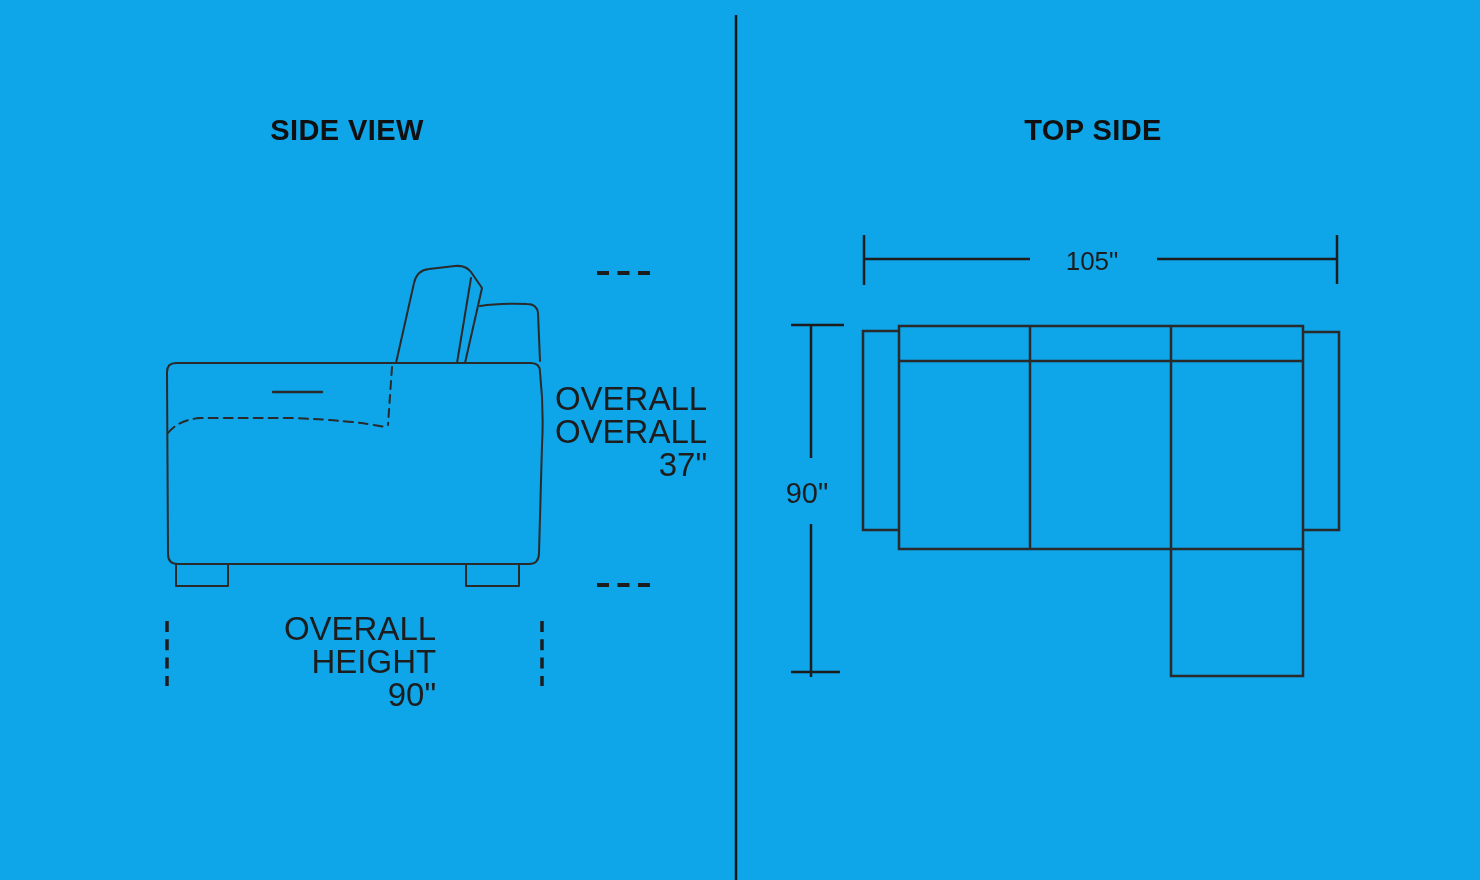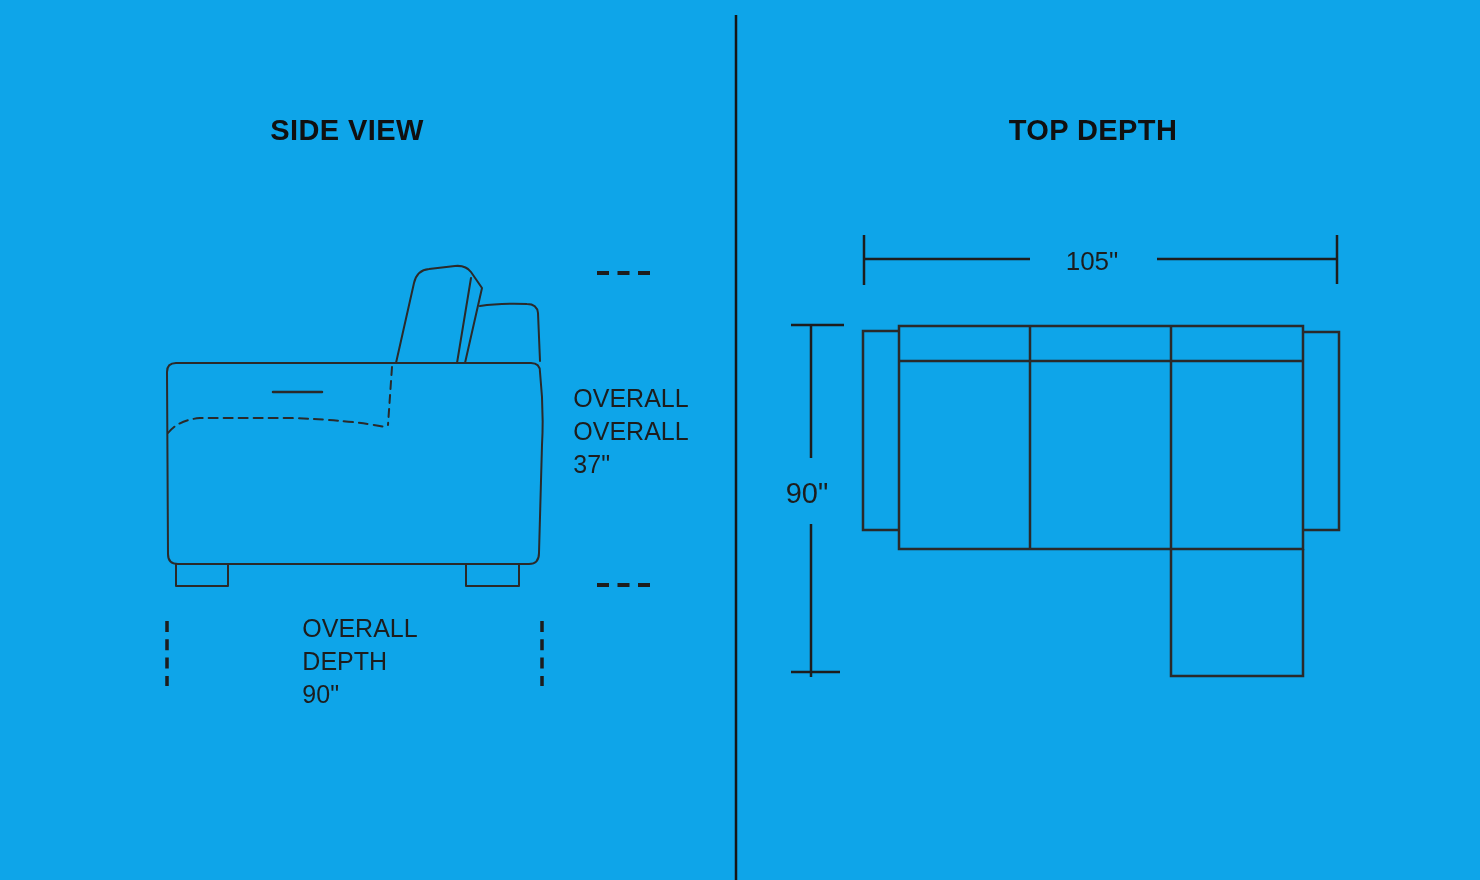--- a/index.html
+++ b/index.html
@@ -22,22 +22,22 @@
     transform: translateX(-50%);
     font-size: 29px;
     font-weight: 700;
     letter-spacing: 0.4px;
     color: #101010;
     white-space: nowrap;
   }
   .dim-label {
     position: absolute;
     transform: translateX(-50%);
-    text-align: left;
-    font-size: 25px;
+    text-align: right;
+    font-size: 33px;
     line-height: 33px;
     color: #1d1d1d;
     white-space: nowrap;
   }
   .dim-value {
     position: absolute;
     transform: translateX(-50%);
     color: #1d1d1d;
     white-space: nowrap;
   }
@@ -88,29 +88,29 @@
       <path d="M864 259 H1030"></path>
       <path d="M1157 259 H1337"></path>
       <path d="M791 325 H844"></path>
       <path d="M791 672 H840"></path>
       <path d="M811 325 V458"></path>
       <path d="M811 524 V677"></path>
     </g>
   </svg>
 
   <div class="view-title" style="left:347px; top:114px;">SIDE VIEW</div>
-  <div class="view-title" style="left:1093px; top:114px;">TOP DEPTH</div>
+  <div class="view-title" style="left:1093px; top:114px;">TOP SIDE</div>
 
   <div class="dim-label" style="left:631px; top:382px;">
     <div>OVERALL</div>
     <div>OVERALL</div>
     <div>37"</div>
   </div>
   <div class="dim-label" style="left:360px; top:612px;">
     <div>OVERALL</div>
-    <div>DEPTH</div>
+    <div>HEIGHT</div>
     <div>90"</div>
   </div>
 
   <div id="dim-105" class="dim-value" style="left:1092px; top:246px;">105"</div>
   <div id="dim-90" class="dim-value" style="left:807px; top:477px;">90"</div>
 
 </div>
 
 </body></html>

